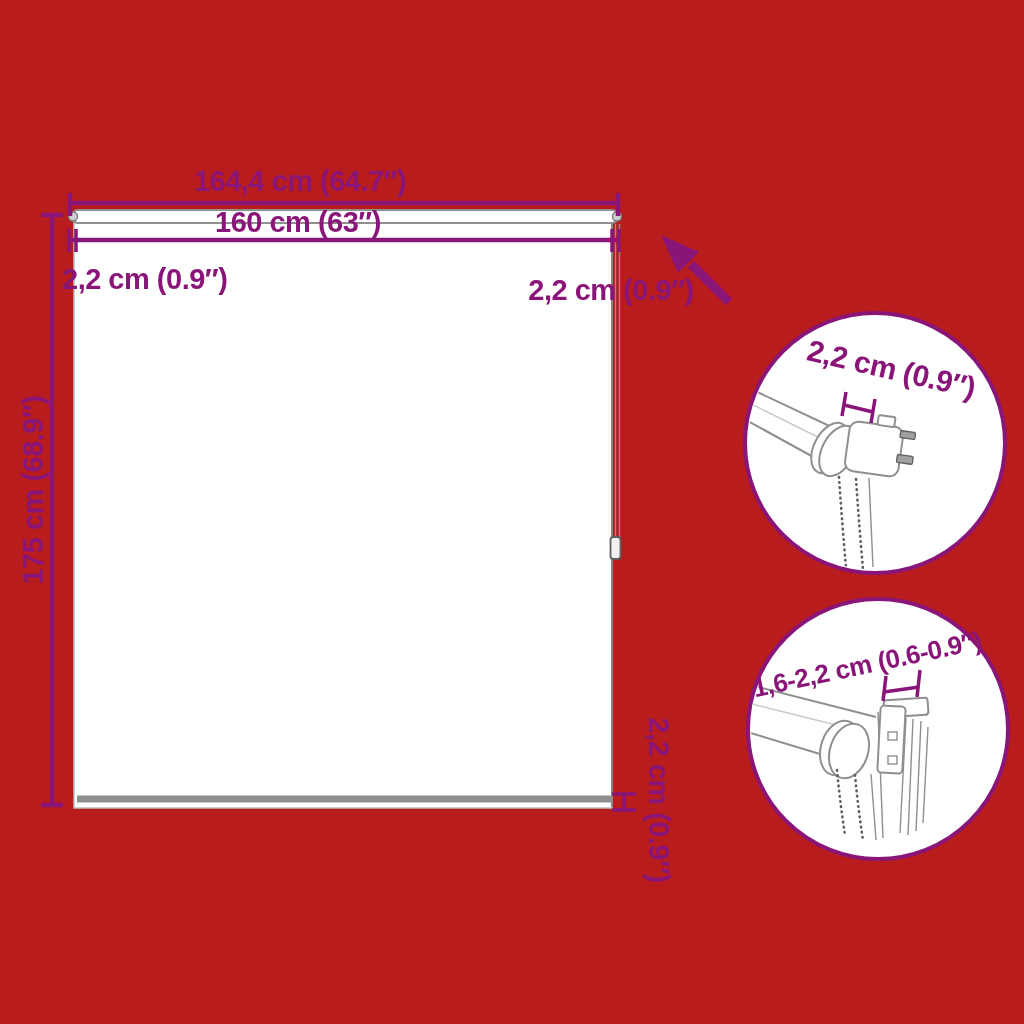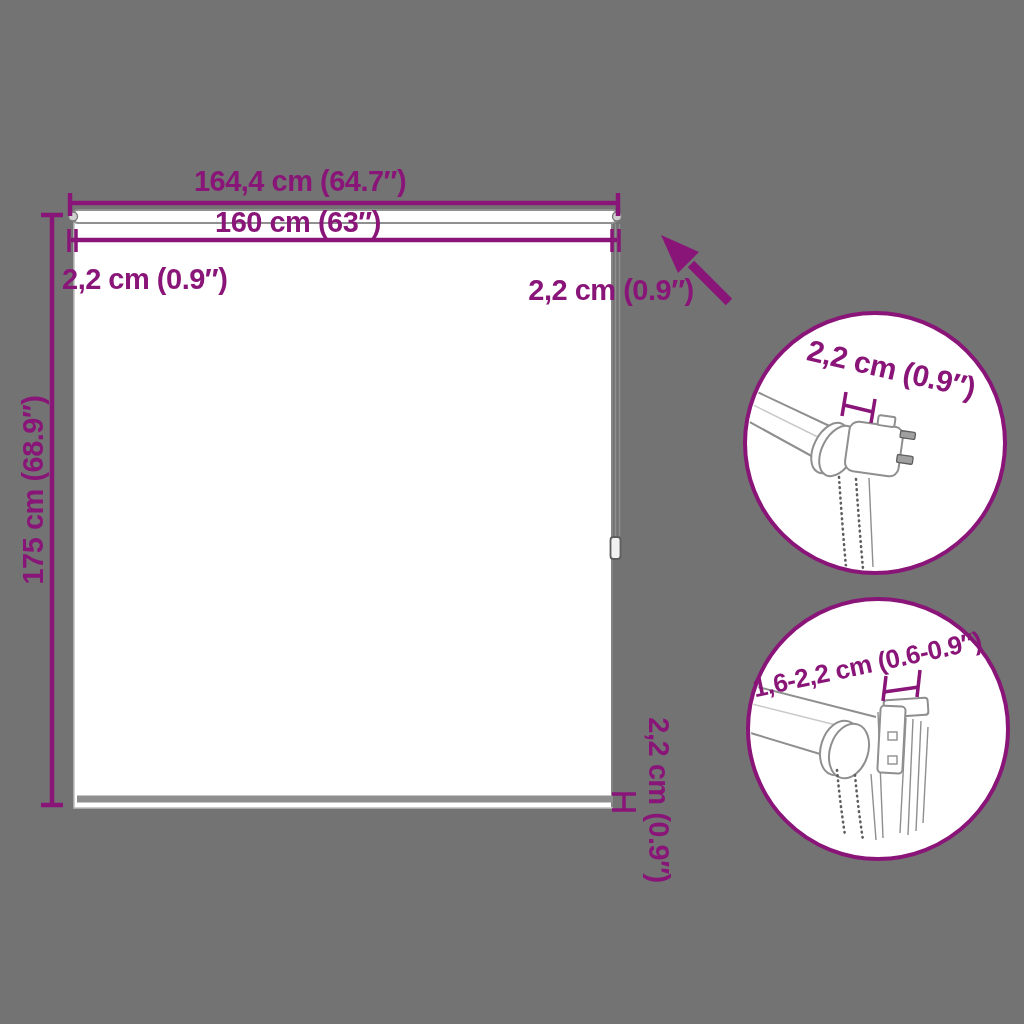--- a/index.html
+++ b/index.html
@@ -4,21 +4,21 @@
 <style>
   html, body {
     margin: 0;
     padding: 0;
     background: #ffffff;
   }
   .stage {
     position: relative;
     width: 1024px;
     height: 1024px;
-    background: #737373;
+    background: #b91c1c;
     overflow: hidden;
     font-family: "Liberation Sans", sans-serif;
   }
   svg { display: block; }
 
   
   .dim-stroke      { stroke: var(--accent); fill: none; stroke-width: 4.5; }
   .dim-stroke-thin { stroke: var(--accent); fill: none; stroke-width: 3.5; }
   .dim-fill        { fill: var(--accent); stroke: none; }
   .dim-text {

